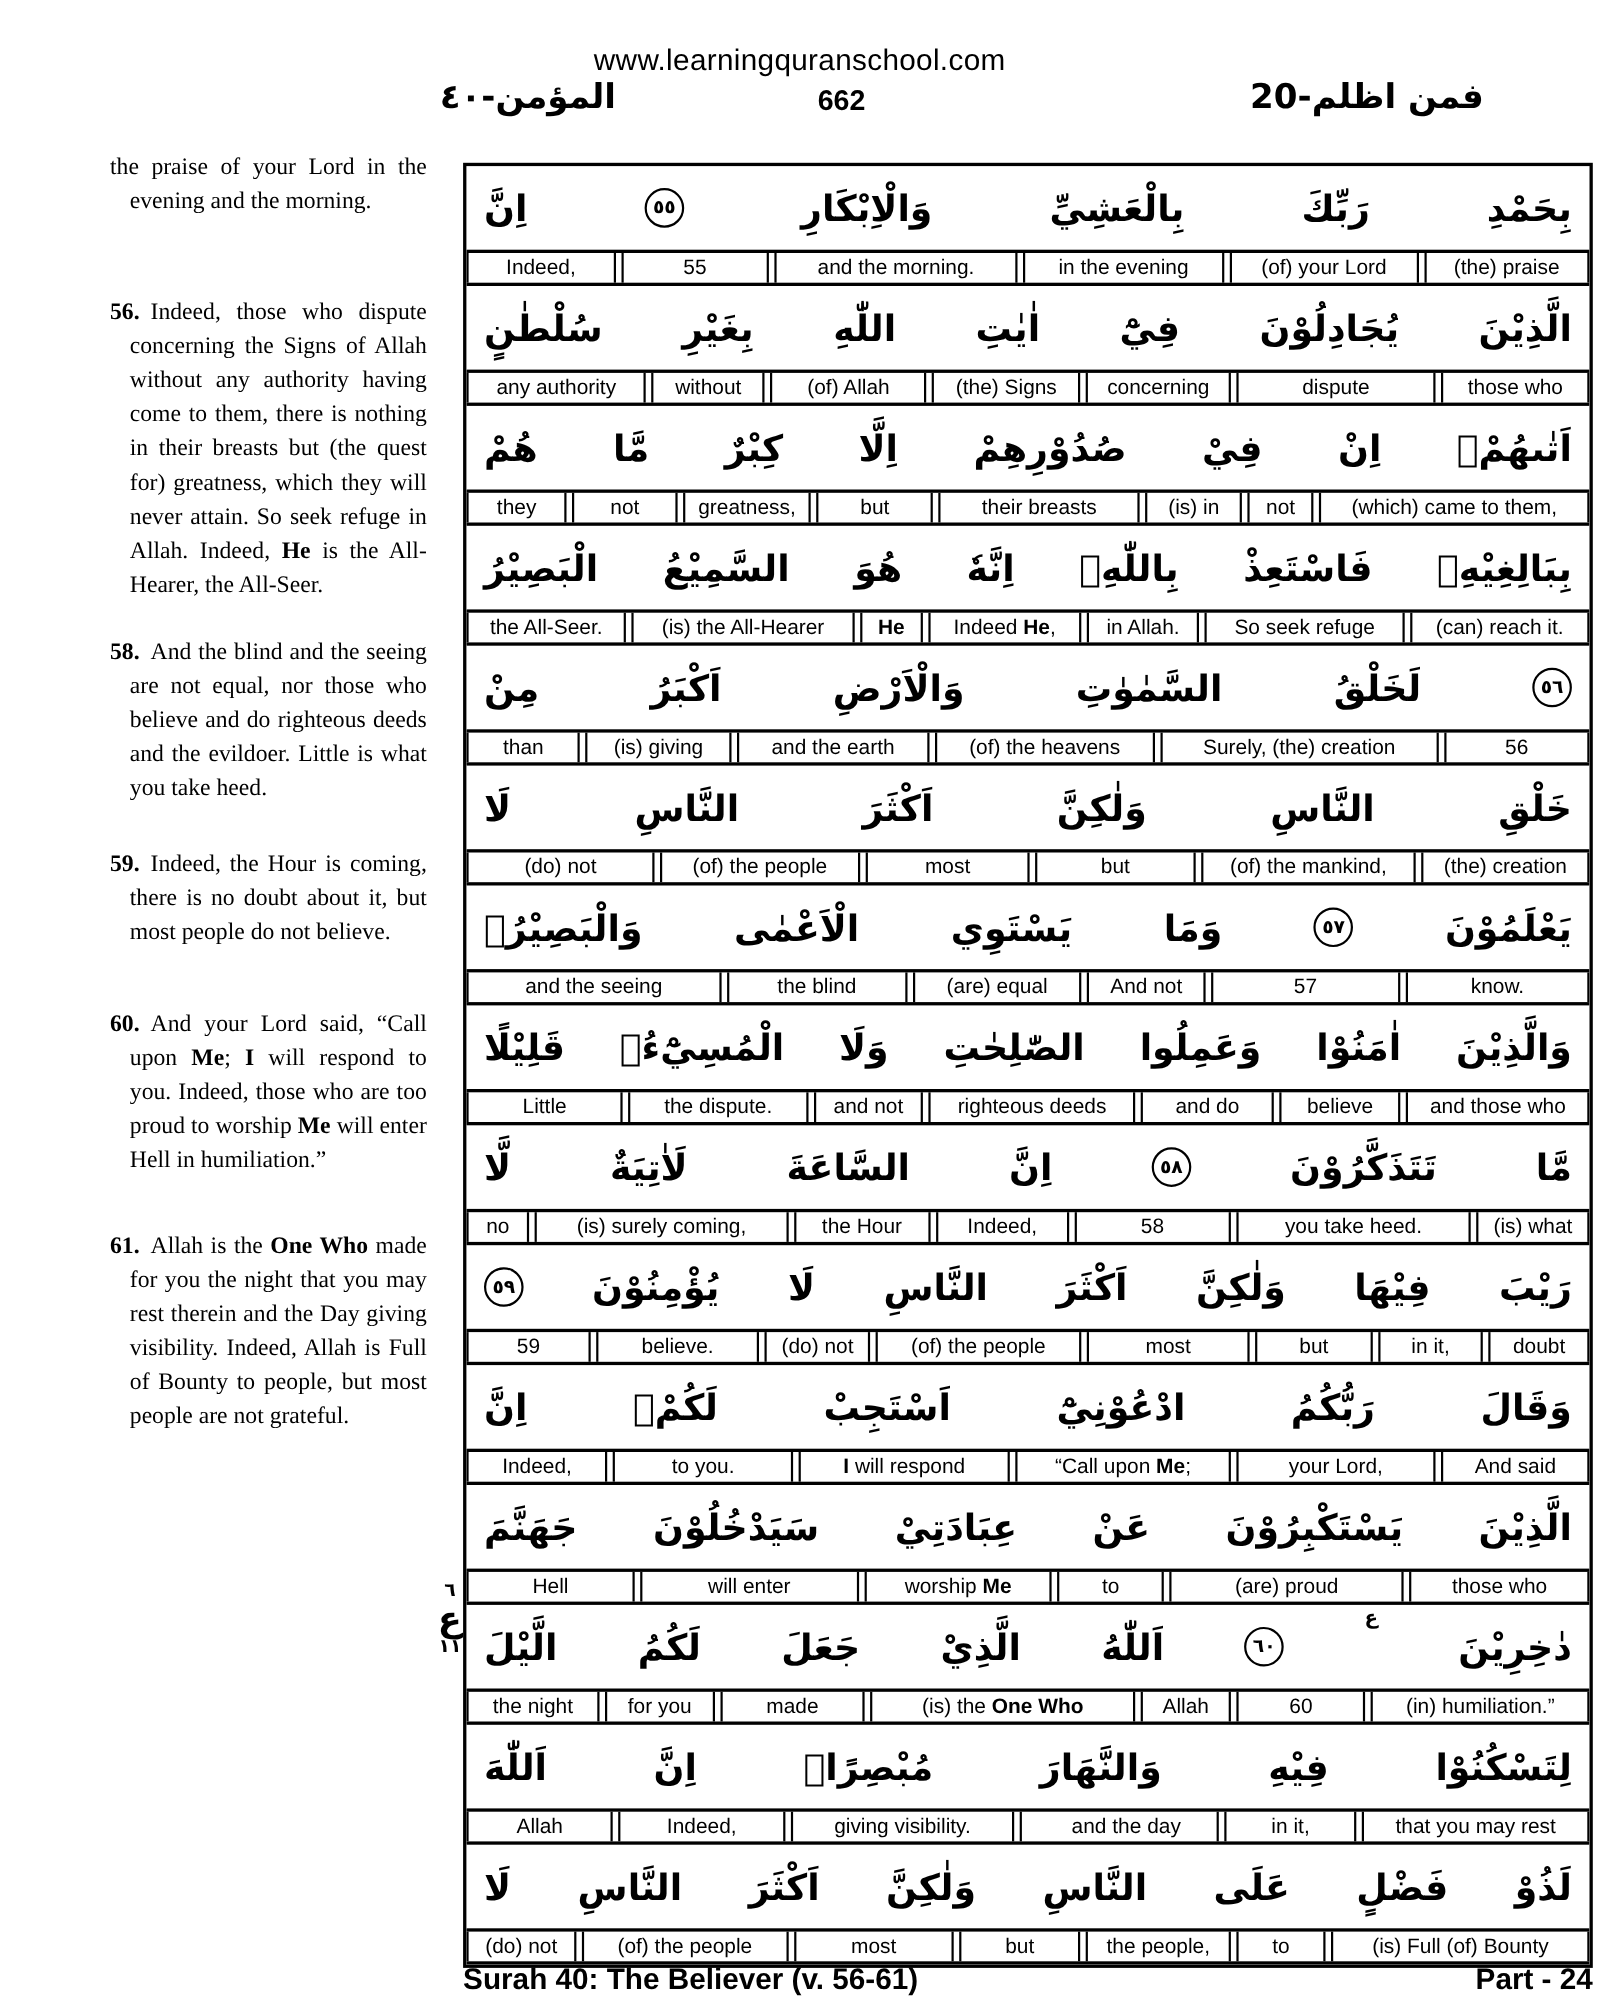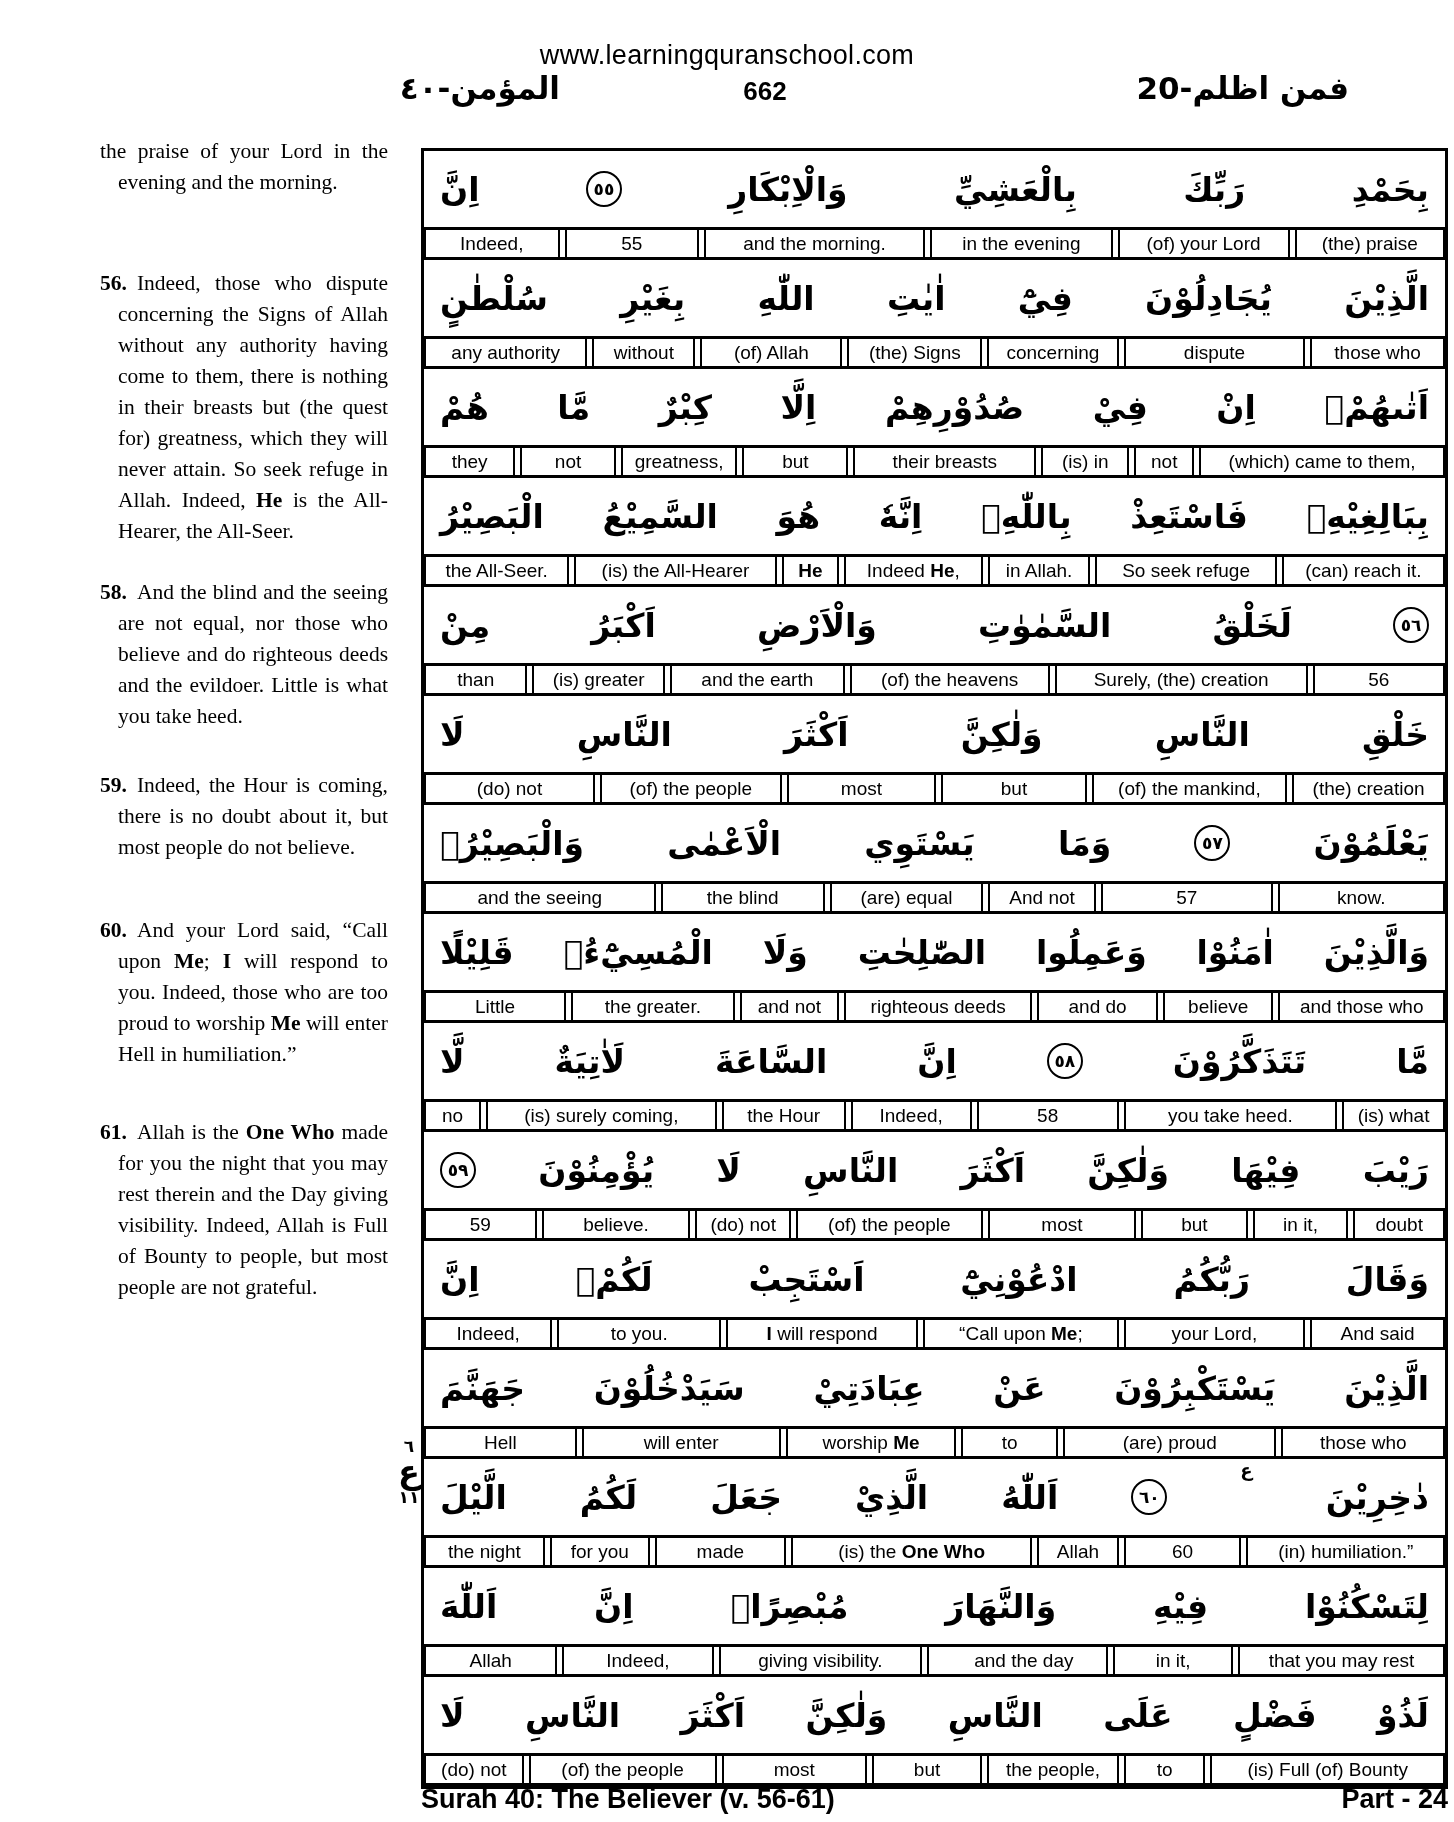--- a/index.html
+++ b/index.html
@@ -127,21 +127,21 @@
       <div class="arow">
         <span class="vmark">٥٦</span>
         <span class="aword">لَخَلْقُ</span>
         <span class="aword">السَّمٰوٰتِ</span>
         <span class="aword">وَالْاَرْضِ</span>
         <span class="aword">اَكْبَرُ</span>
         <span class="aword">مِنْ</span>
       </div>
       <div class="trow">
         <div class="tcell" style="flex: 93 1 0%;"><span>than</span></div>
-        <div class="tcell" style="flex: 120 1 0%;"><span>(is) greater</span></div>
+        <div class="tcell" style="flex: 120 1 0%;"><span>(is) giving</span></div>
         <div class="tcell" style="flex: 160 1 0%;"><span>and the earth</span></div>
         <div class="tcell" style="flex: 183 1 0%;"><span>(of) the heavens</span></div>
         <div class="tcell" style="flex: 233 1 0%;"><span>Surely, (the) creation</span></div>
         <div class="tcell" style="flex: 120 1 0%;"><span>56</span></div>
       </div>
       <div class="arow">
         <span class="aword">خَلْقِ</span>
         <span class="aword">النَّاسِ</span>
         <span class="aword">وَلٰكِنَّ</span>
         <span class="aword">اَكْثَرَ</span>
@@ -176,21 +176,21 @@
         <span class="aword">وَالَّذِيْنَ</span>
         <span class="aword">اٰمَنُوْا</span>
         <span class="aword">وَعَمِلُوا</span>
         <span class="aword">الصّٰلِحٰتِ</span>
         <span class="aword">وَلَا</span>
         <span class="aword">الْمُسِيْٓءُۭ</span>
         <span class="aword">قَلِيْلًا</span>
       </div>
       <div class="trow">
         <div class="tcell" style="flex: 130 1 0%;"><span>Little</span></div>
-        <div class="tcell" style="flex: 150 1 0%;"><span>the greater.</span></div>
+        <div class="tcell" style="flex: 150 1 0%;"><span>the dispute.</span></div>
         <div class="tcell" style="flex: 90 1 0%;"><span>and not</span></div>
         <div class="tcell" style="flex: 173 1 0%;"><span>righteous deeds</span></div>
         <div class="tcell" style="flex: 110 1 0%;"><span>and do</span></div>
         <div class="tcell" style="flex: 100 1 0%;"><span>believe</span></div>
         <div class="tcell" style="flex: 153 1 0%;"><span>and those who</span></div>
       </div>
       <div class="arow">
         <span class="aword">مَّا</span>
         <span class="aword">تَتَذَكَّرُوْنَ</span>
         <span class="vmark">٥٨</span>

